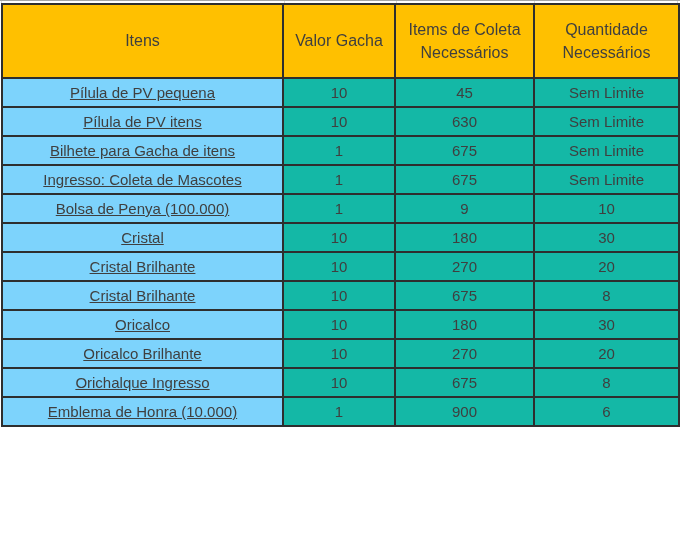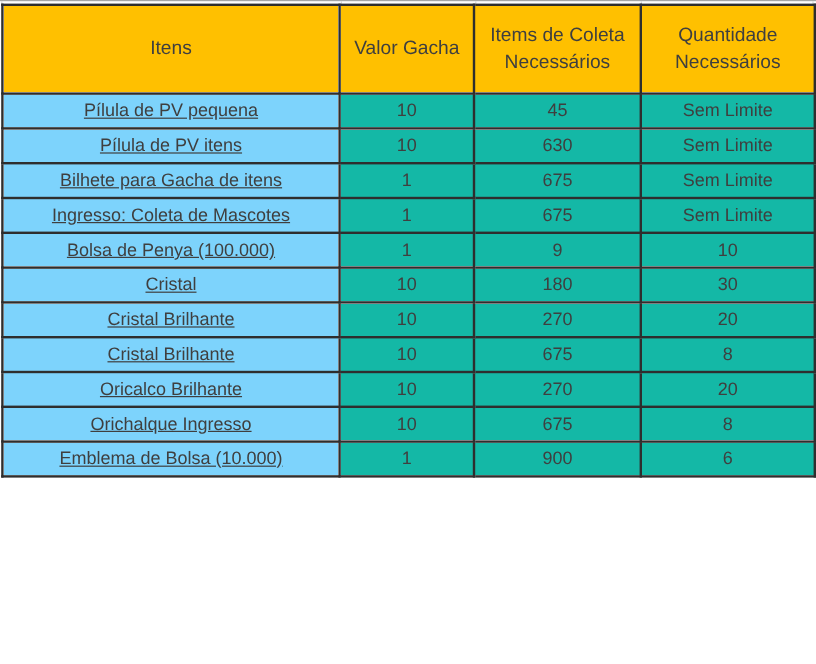--- a/index.html
+++ b/index.html
@@ -142,32 +142,38 @@
         <td>270</td>
         <td>20</td>
       </tr>
       <tr>
         <td class="item-cell">Cristal Brilhante</td>
         <td>10</td>
         <td>675</td>
         <td>8</td>
       </tr>
       <tr>
+        <td class="item-cell">Oricalco</td>
+        <td>10</td>
+        <td>180</td>
+        <td>30</td>
+      </tr>
+      <tr>
         <td class="item-cell">Oricalco Brilhante</td>
         <td>10</td>
         <td>270</td>
         <td>20</td>
       </tr>
       <tr>
         <td class="item-cell">Orichalque Ingresso</td>
         <td>10</td>
         <td>675</td>
         <td>8</td>
       </tr>
       <tr>
-        <td class="item-cell">Emblema de Bolsa (10.000)</td>
+        <td class="item-cell">Emblema de Honra (10.000)</td>
         <td>1</td>
         <td>900</td>
         <td>6</td>
       </tr>
     </tbody>
   </table>
 </div>
 
 </body></html>

